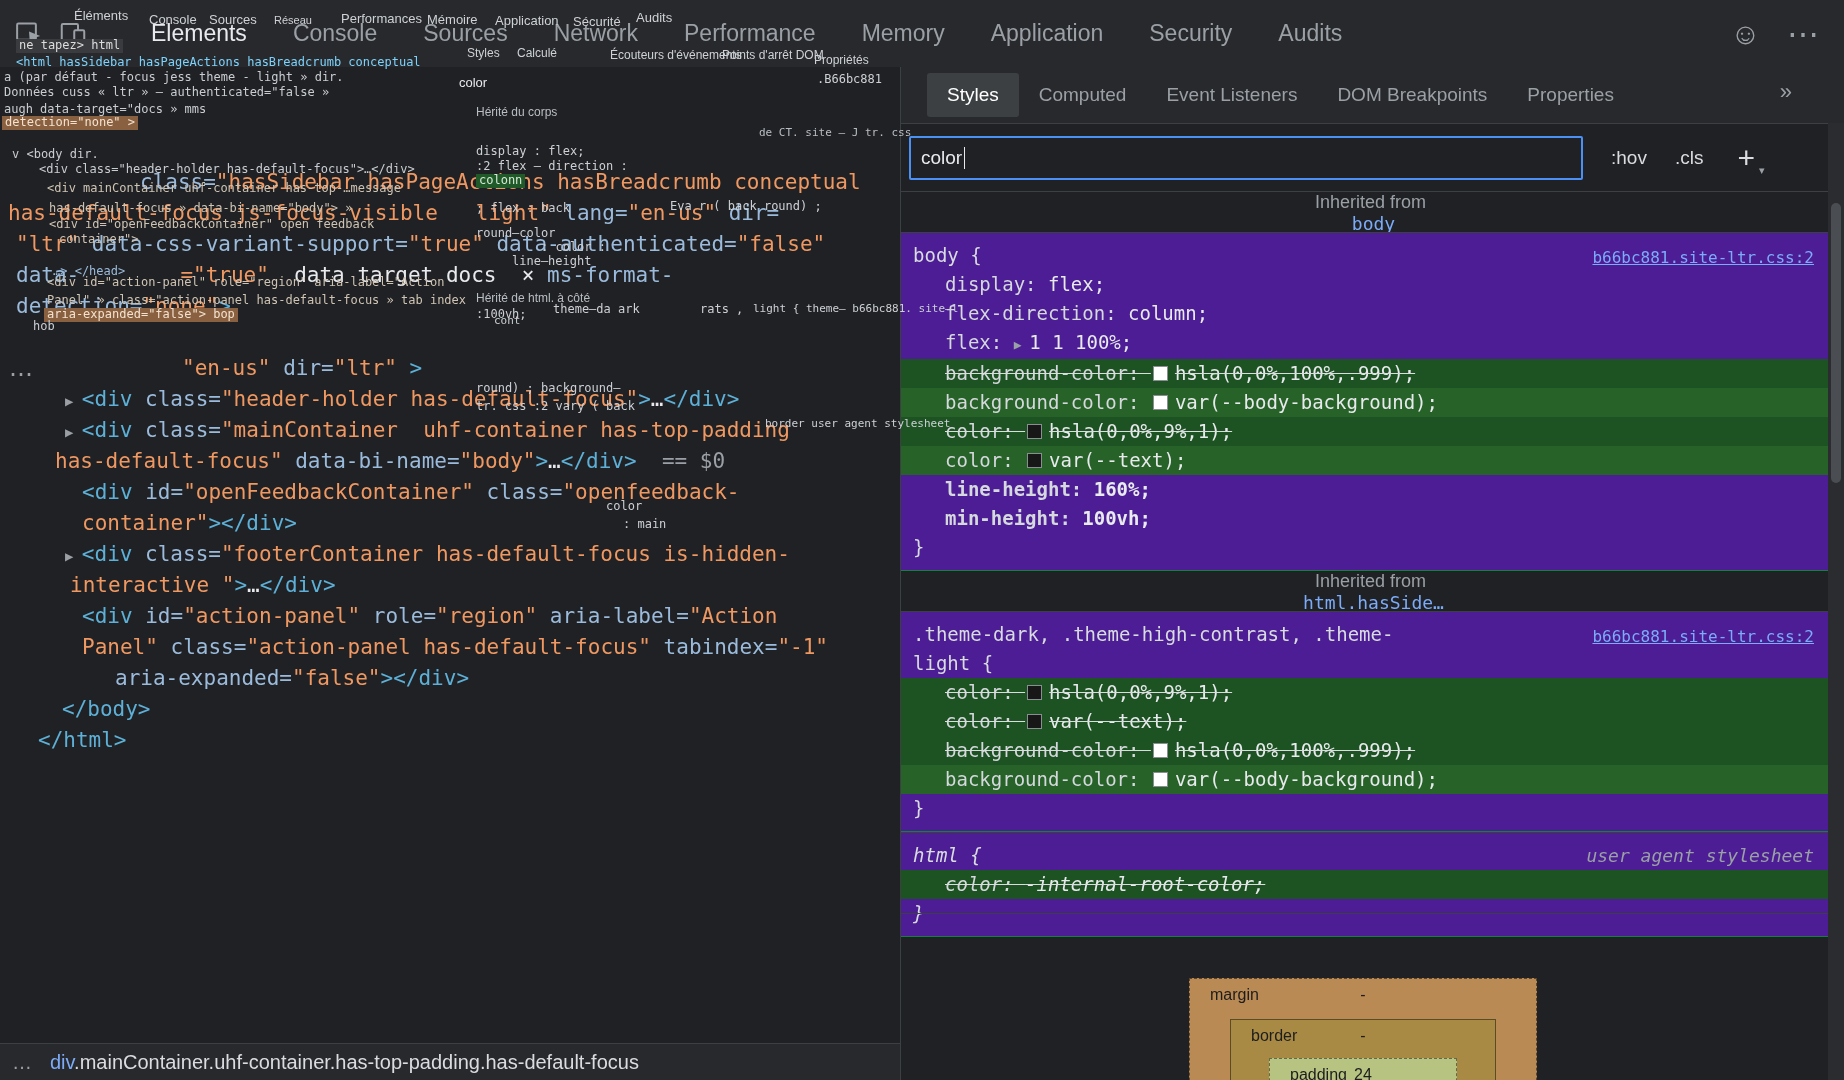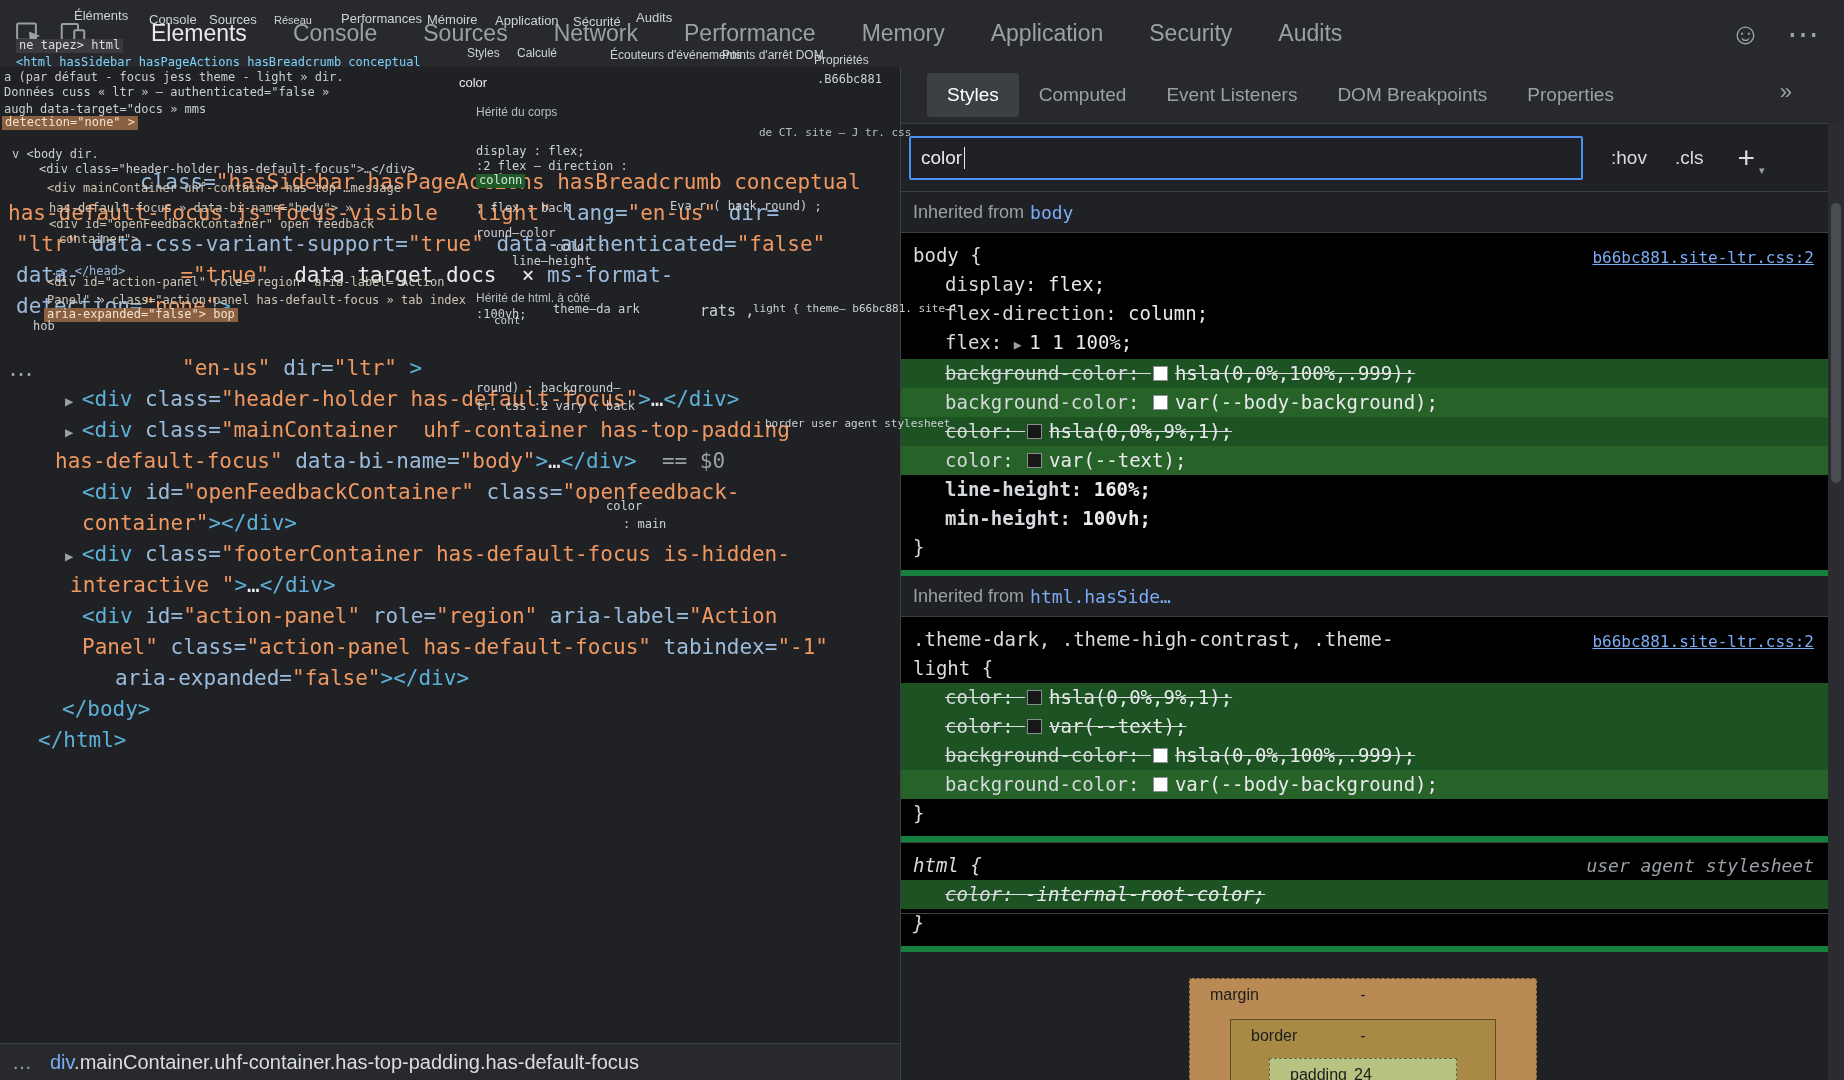--- a/index.html
+++ b/index.html
@@ -37,23 +37,23 @@
   .styles-tab.active{color:#fff;background:#3c4043;border-radius:3px;}
   .tab-chevron{position:absolute;right:52px;top:12px;font-size:22px;color:#9aa0a6;}
   .filter-row{position:relative;height:67px;border-bottom:1px solid #3c4043;display:flex;align-items:center;background:#202124;}
   .filter-input{margin-left:8px;width:660px;height:40px;border:2px solid #4a90f5;border-radius:2px;background:#202124;color:#e8eaed;font-size:19px;display:flex;align-items:center;padding-left:10px;}
   .fcaret{display:inline-block;width:1px;height:22px;background:#e8eaed;margin-left:2px;}
   .filter-btn{font-size:19px;color:#dadce0;margin-left:28px;white-space:nowrap;}
   .filter-btn.plus{font-size:30px;margin-left:34px;line-height:1;}
   .plus-caret{font-size:11px;color:#9aa0a6;margin-left:4px;align-self:flex-end;margin-bottom:14px;}
   
   .sections{position:relative;width:calc(100% - 16px);}
-  .sec-header{height:40px;display:flex;align-items:center;padding-left:12px;font-size:18px;color:#9aa0a6;background:#202124;}
+  .sec-header{height:40px;display:flex;align-items:center;padding-left:12px;font-size:18px;color:#9aa0a6;background:#202124;flex-direction:column;}
   .hdr-link{font-family:"DejaVu Sans Mono","Liberation Mono",monospace;color:#7cacf8;margin-left:6px;}
-  .rule{position:relative;background:#000000;border-top:1px solid #3c4043;border-bottom:6px solid #15803d;padding:8px 12px;font:19px/29px "DejaVu Sans Mono","Liberation Mono",monospace;color:#dadce0;}
+  .rule{position:relative;background:#4c1d95;border-top:1px solid #3c4043;border-bottom:1px solid #15803d;padding:8px 12px;font:19px/29px "DejaVu Sans Mono","Liberation Mono",monospace;color:#dadce0;}
   .rule.it .selector,.rule.it .decl,.rule.it .close-brace{font-style:italic;}
   .selector-row{position:relative;min-height:29px;}
   .selector{white-space:pre-line;color:#d8dbdf;}
   .css-link{position:absolute;right:2px;top:2px;font-size:16px;color:#7cacf8;text-decoration:underline;}
   .origin{position:absolute;right:2px;top:0;font-size:18px;color:#9aa0a6;font-style:italic;}
   .decl{position:relative;margin:0 -12px;padding-left:44px;min-height:29px;white-space:pre;}
   .decl.hl{background:#276329;}
   .decl.hl.struck{background:#1d5322;}
   .decl.struck .dtext{text-decoration:line-through;}
   .decl.bold{font-weight:700;color:#ffffff;}
@@ -255,21 +255,21 @@
       <span class="ghost gm" style="left: 476px; top: 160px; font-size: 12px; color: rgb(204, 208, 213);">:2 flex — direction :</span>
       <span class="ghost gm" style="left: 476px; top: 174px; font-size: 12px; color: rgb(216, 232, 216); background: rgb(31, 90, 40); padding: 0px 3px;">colonn</span>
       <span class="ghost gm" style="left: 476px; top: 202px; font-size: 12px; color: rgb(204, 208, 213);">; flex : back</span>
       <span class="ghost gm" style="left: 670px; top: 200px; font-size: 12px; color: rgb(204, 208, 213);">Eva r ( back round) ;</span>
       <span class="ghost gm" style="left: 476px; top: 227px; font-size: 12px; color: rgb(204, 208, 213);">round—color</span>
       <span class="ghost gm" style="left: 541px; top: 241px; font-size: 12px; color: rgb(204, 208, 213);">: color :</span>
       <span class="ghost gm" style="left: 512px; top: 255px; font-size: 12px; color: rgb(204, 208, 213);">line—height</span>
       <span class="ghost" style="left: 476px; top: 292px; font-size: 12px; color: rgb(185, 190, 196);">Hérité de html. à côté</span>
       <span class="ghost gm" style="left: 476px; top: 308px; font-size: 12px; color: rgb(204, 208, 213);">:100vh;</span>
       <span class="ghost gm" style="left: 553px; top: 303px; font-size: 12px; color: rgb(204, 208, 213);">theme—da ark</span>
-      <span class="ghost gm" style="left: 700px; top: 303px; font-size: 15px; color: rgb(204, 208, 213);">rats ,</span>
+      <span class="ghost gm" style="left: 700px; top: 303px; font-size: 12px; color: rgb(204, 208, 213);">rats ,</span>
       <span class="ghost gm" style="left: 753px; top: 303px; font-size: 11px; color: rgb(204, 208, 213);">light { theme— b66bc881. site—l</span>
       <span class="ghost gm" style="left: 494px; top: 315px; font-size: 11px; color: rgb(204, 208, 213);">cont</span>
       <span class="ghost gm" style="left: 476px; top: 382px; font-size: 12px; color: rgb(204, 208, 213);">round) ; background—</span>
       <span class="ghost gm" style="left: 476px; top: 400px; font-size: 12px; color: rgb(204, 208, 213);">tr. css :2 vary ( back</span>
       <span class="ghost gm" style="left: 765px; top: 418px; font-size: 11px; color: rgb(204, 208, 213);">border user agent stylesheet</span>
       <span class="ghost gm" style="left: 606px; top: 500px; font-size: 12px; color: rgb(204, 208, 213);">color</span>
       <span class="ghost gm" style="left: 623px; top: 518px; font-size: 12px; color: rgb(204, 208, 213);">: main</span>
     </div>
 </div>
 

